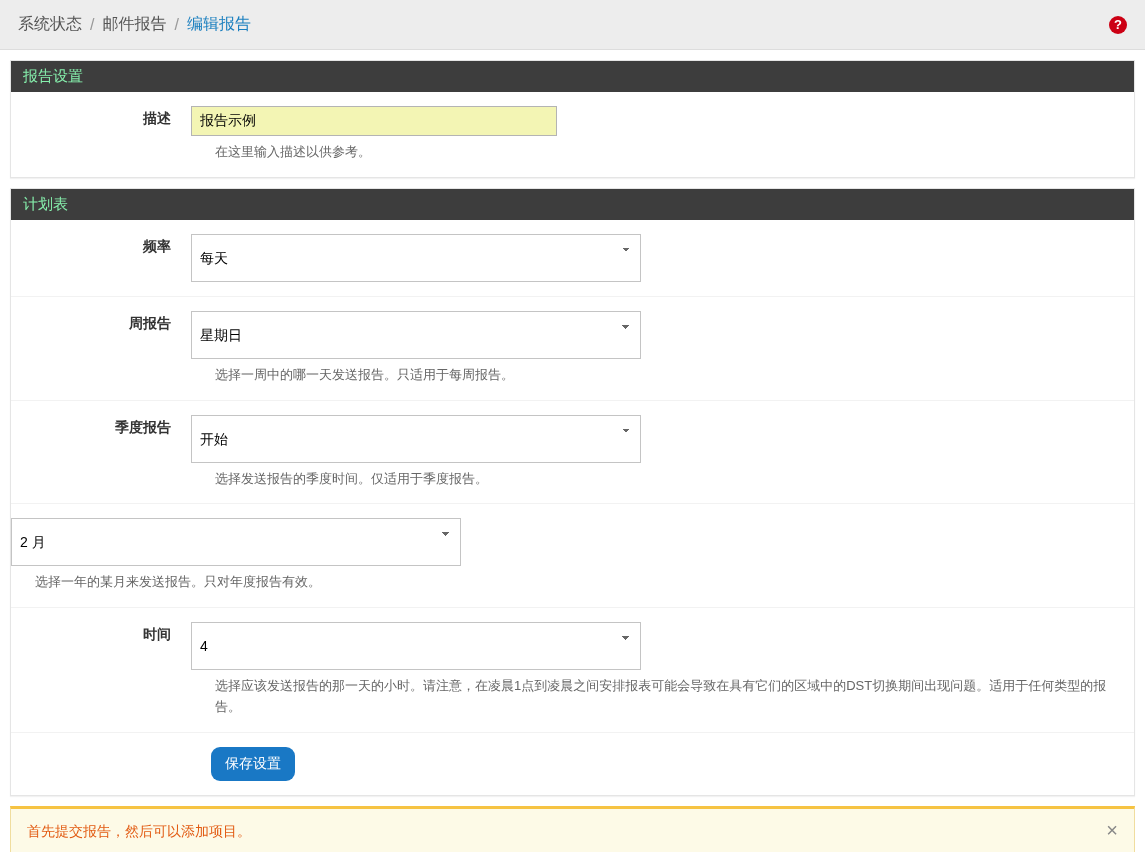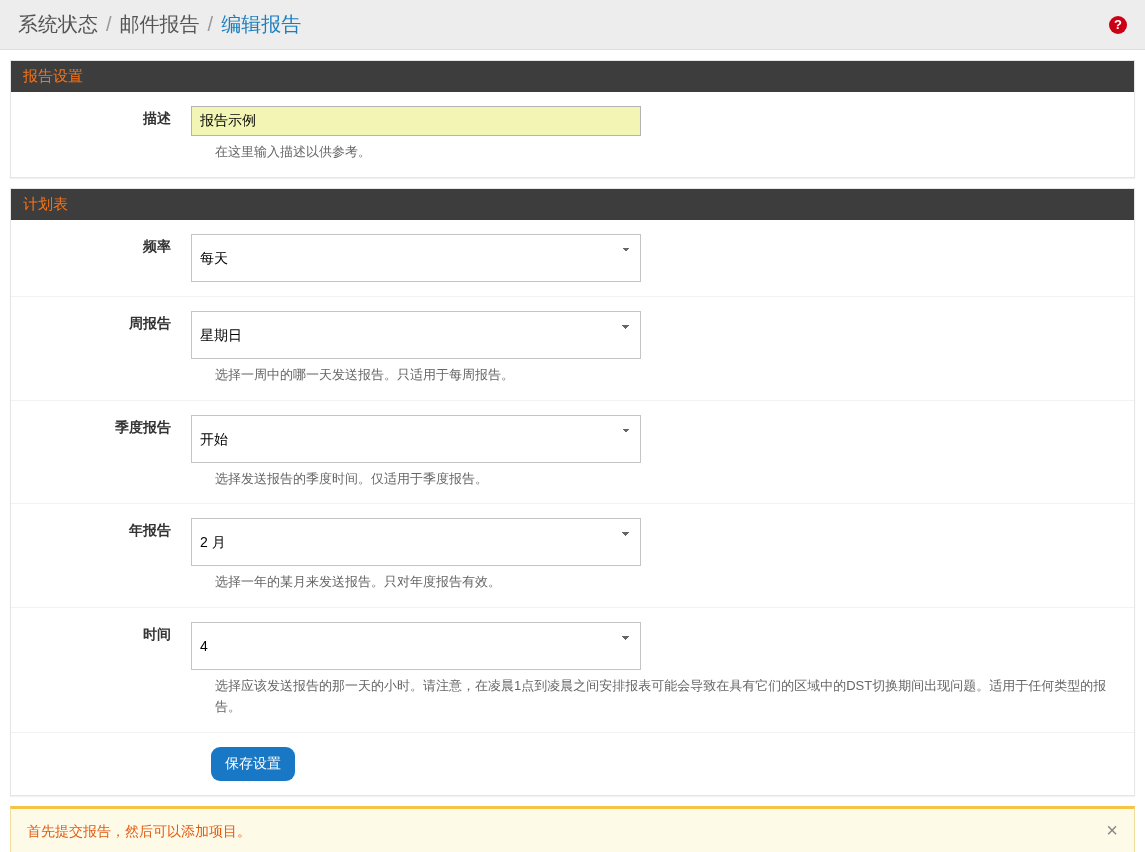--- a/index.html
+++ b/index.html
@@ -9,58 +9,58 @@
   
   .page-header {
     background:#ededed;
     border-bottom:1px solid #ddd;
     padding:10px 10px 10px 18px;
     display:flex;
     align-items:center;
     min-height:50px;
   }
   .page-header h1 {
-    margin:0; font-size:20px; font-weight:400; color:#555;
+    margin:0; font-size:16px; font-weight:400; color:#555;
     display:flex; align-items:center; gap:4px;
     flex:1;
   }
   .page-header .crumb { color:#555; }
   .page-header .sep { color:#999; margin:0 4px; }
   .page-header .crumb-active { color:#1a7fbf; }
   .help-icon {
     width:18px; height:18px; border-radius:50%;
     background:#cc0014; color:#fff; font-weight:700; font-size:13px;
     display:inline-flex; align-items:center; justify-content:center;
     margin-right:8px; cursor:pointer;
   }
 
   
   .panel {
     border:1px solid #e5e5e5; margin:10px; background:#fff;
     box-shadow:0 1px 1px rgba(0,0,0,0.05);
   }
   .panel-heading {
-    background:#3d3d3d; color:#f97316; padding:6px 12px; font-size:15px; font-weight:400;
+    background:#3d3d3d; color:#86efac; padding:6px 12px; font-size:15px; font-weight:400;
   }
   .panel-body { padding:0; }
 
   
   .form-row {
     display:flex; padding:14px 0 14px 0; border-bottom:1px solid #f2f2f2;
   }
   .form-row:last-child { border-bottom:none; }
   .form-label {
     width:180px; text-align:right; padding-right:20px; font-weight:700; color:#333;
     padding-top:4px;
   }
   .form-field {
     flex:1; padding-right:20px;
   }
   .text-input {
-    width:450px; height:28px; padding:14px 8px;
+    width:366px; height:28px; padding:14px 8px;
     border:1px solid #b4b4b4; background:#f3f5b4;
     font-size:14px; outline:none;
   }
   .select-input {
     width:450px; height:48px; padding:3px 8px;
     border:1px solid #c4c4c4; background:#fff;
     font-size:14px; outline:none;
     -webkit-appearance:none; appearance:none;
     background-image:linear-gradient(45deg, transparent 50%, #666 50%),
                      linear-gradient(135deg, #666 50%, transparent 50%);
@@ -149,21 +149,20 @@
         <div class="form-label">季度报告</div>
         <div class="form-field">
           <select class="select-input">
             <option>开始</option>
           </select>
           <div class="help-text">选择发送报告的季度时间。仅适用于季度报告。</div>
         </div>
       </div>
 
       <div class="form-row">
-        <div class="form-label">年报告</div>
         <div class="form-field">
           <select class="select-input">
             <option>2 月</option>
           </select>
           <div class="help-text">选择一年的某月来发送报告。只对年度报告有效。</div>
         </div>
       </div>
 
       <div class="form-row">
         <div class="form-label">时间</div>

